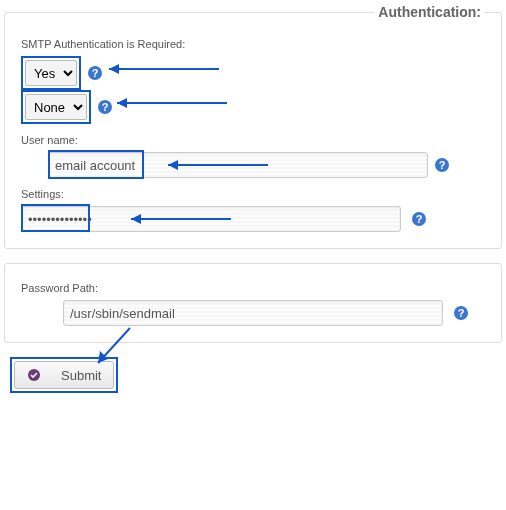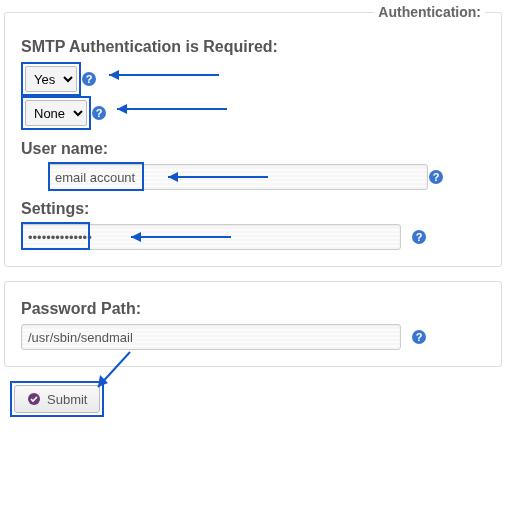--- a/index.html
+++ b/index.html
@@ -20,28 +20,29 @@
     position: relative;
   }
   legend {
     font-weight: bold;
     color: #666;
     padding: 0 4px;
     font-size: 14px;
     text-align: right;
   }
   .field-label {
-    font-weight: bold;
+    font-weight: normal;
     color: #555;
     margin: 10px 0 6px 0;
-    font-size: 16px;
+    font-size: 11px;
   }
   .row {
     display: flex;
     align-items: center;
+    gap: 6px;
     position: relative;
   }
   select {
     background: #f4f4f4;
     border: 1px solid #bbb;
     border-radius: 2px;
     font-size: 13px;
     padding: 3px 4px;
     height: 26px;
   }
@@ -76,21 +77,21 @@
   }
   .button-bar {
     display: flex;
     gap: 10px;
     margin: 8px 4px 12px 10px;
     position: relative;
   }
   .btn {
     display: inline-flex;
     align-items: center;
-    gap: 6px;
+    gap: 20px;
     background: linear-gradient(#fafafa, #e8e8e8);
     border: 1px solid #bbb;
     border-radius: 3px;
     padding: 5px 12px;
     font-size: 13px;
     color: #555;
     cursor: pointer;
     height: 28px;
   }
   .btn svg { display:block; }
@@ -175,21 +176,21 @@
       <svg width="16" height="16">
           <circle cx="8" cy="8" r="7" fill="#3a76d0"></circle>
           <text x="8" y="12" text-anchor="middle" font-size="11" font-weight="bold" fill="#fff">?</text>
         </svg>
     </span>
   </div>
 </fieldset>
 
 <fieldset>
   <div class="field-label">Password Path:</div>
-  <div class="row" style="width:406px;">
+  <div class="row" style="width:406px;margin-left:42px;">
     <input type="text" value="/usr/sbin/sendmail" style="">
     <span class="help-icon right-help">
       <svg width="16" height="16">
           <circle cx="8" cy="8" r="7" fill="#3a76d0"></circle>
           <text x="8" y="12" text-anchor="middle" font-size="11" font-weight="bold" fill="#fff">?</text>
         </svg>
     </span>
   </div>
 </fieldset>
 

